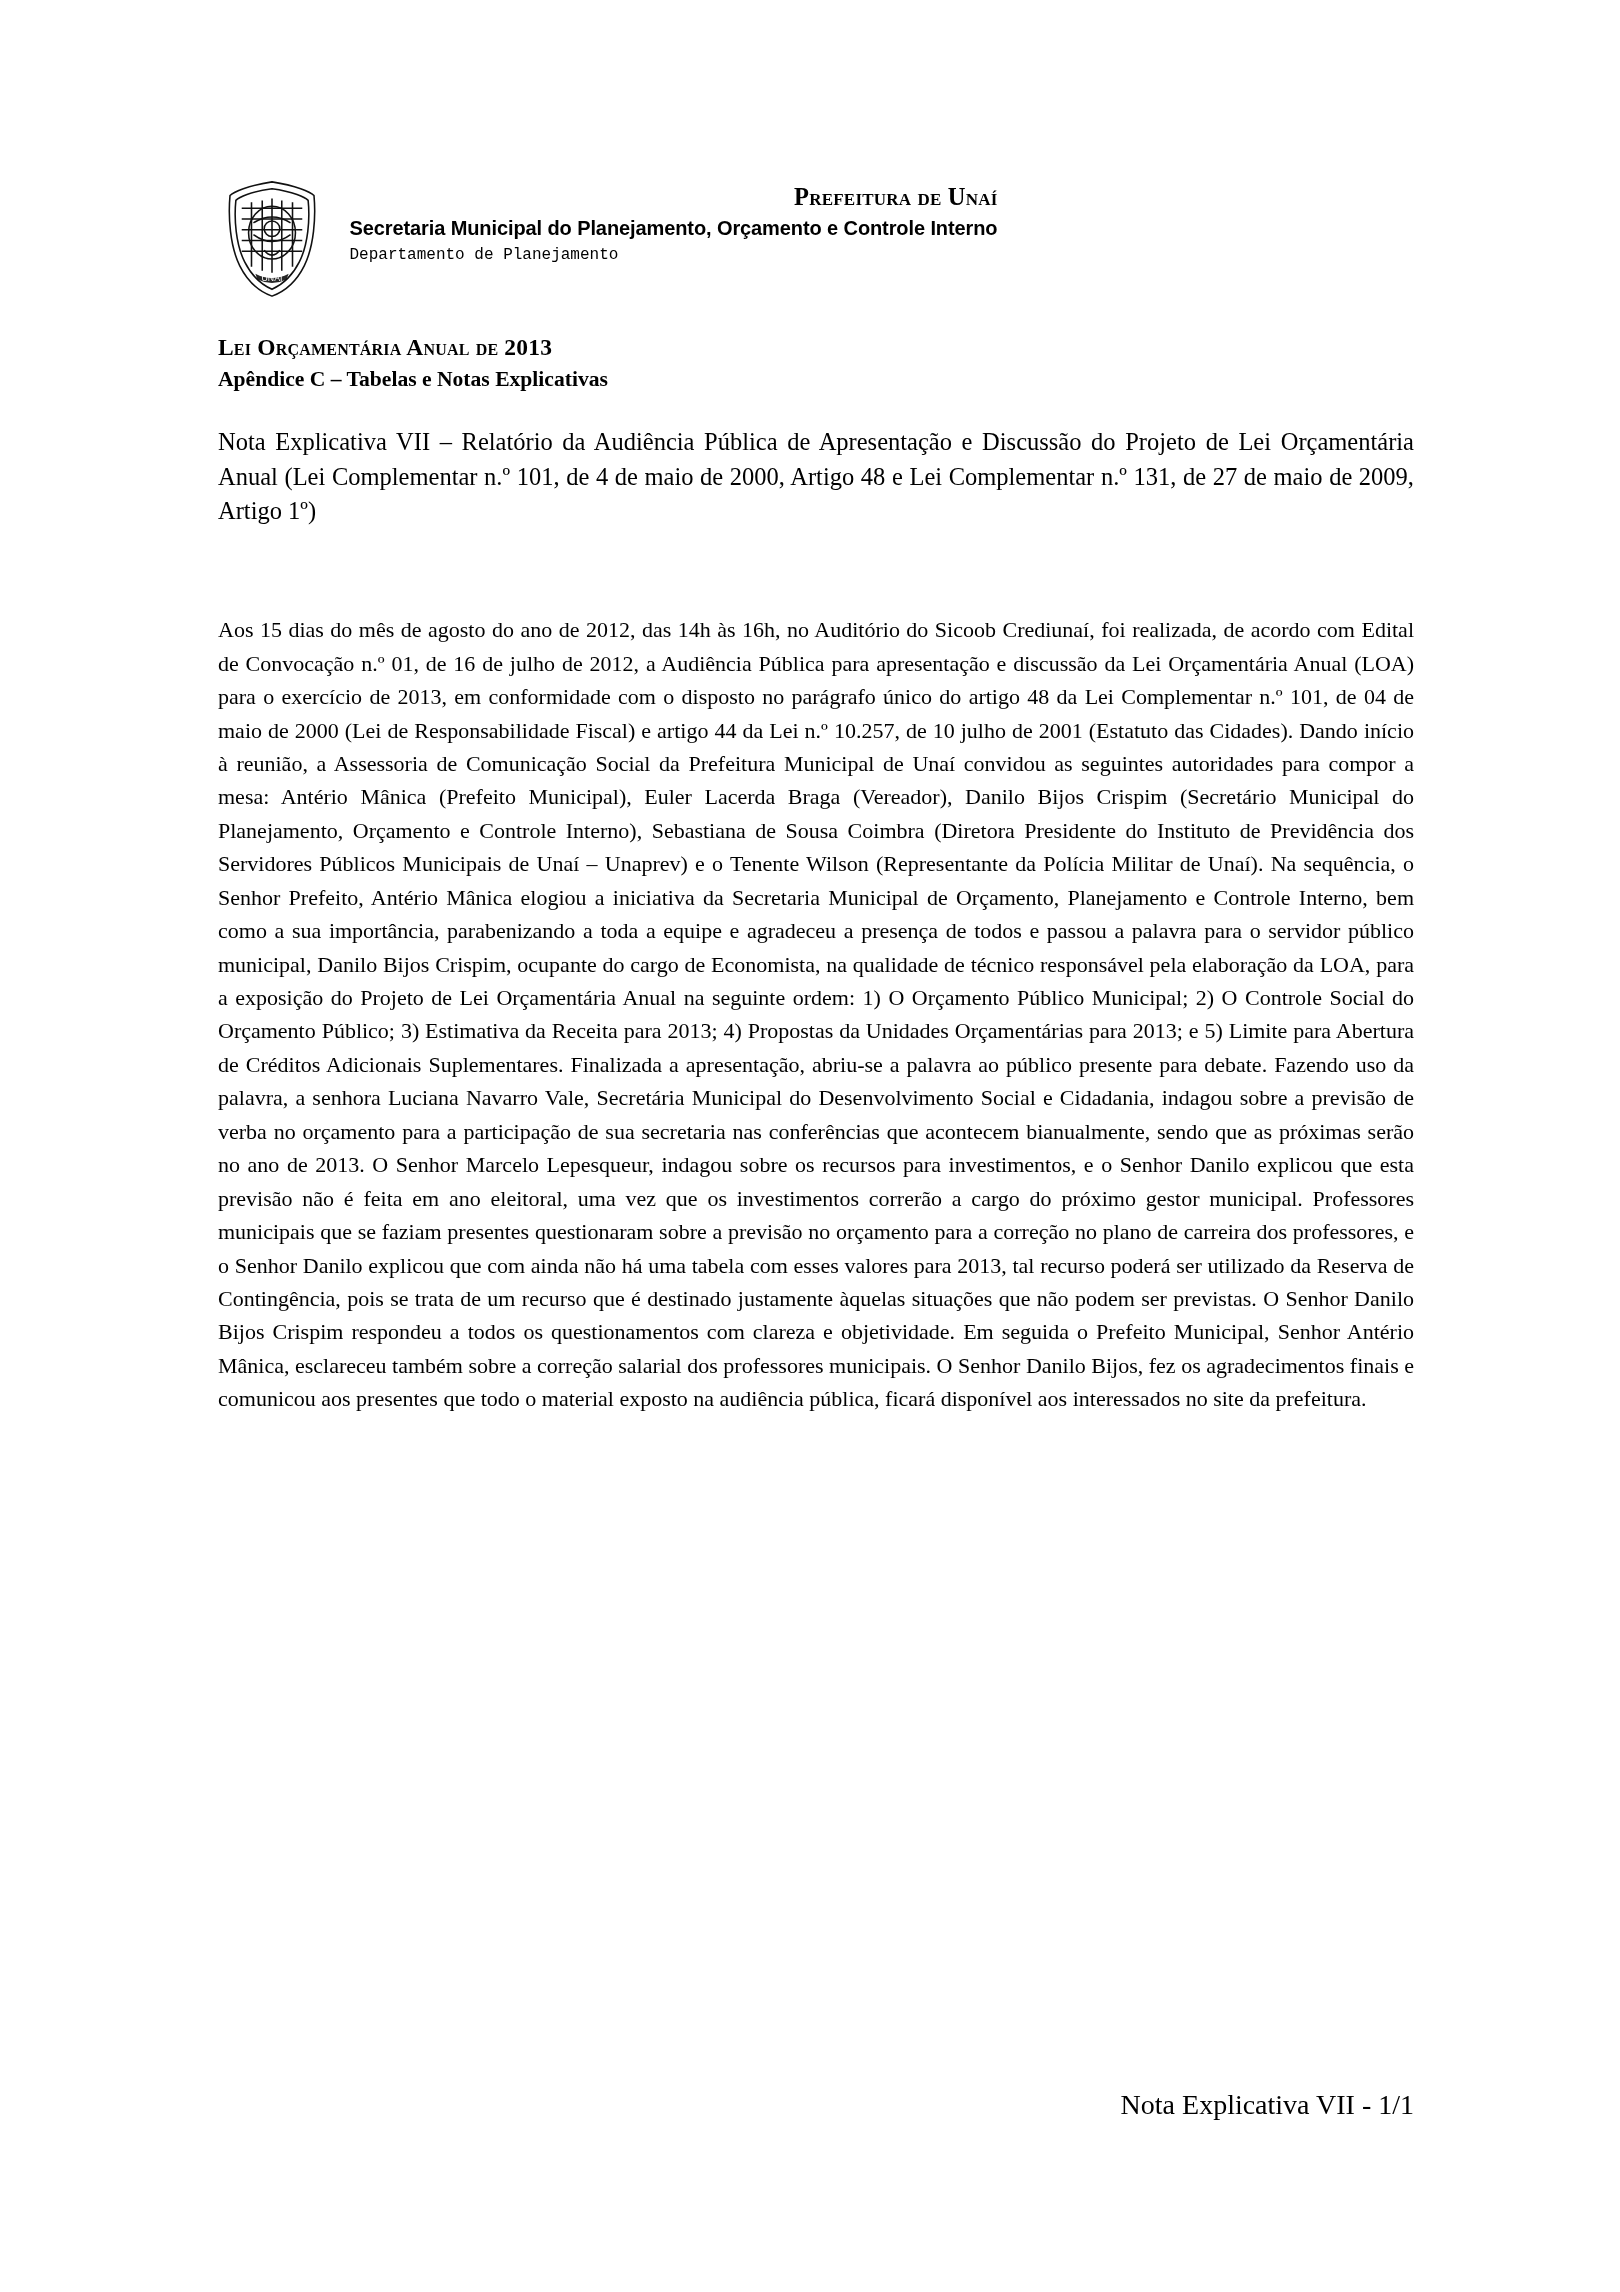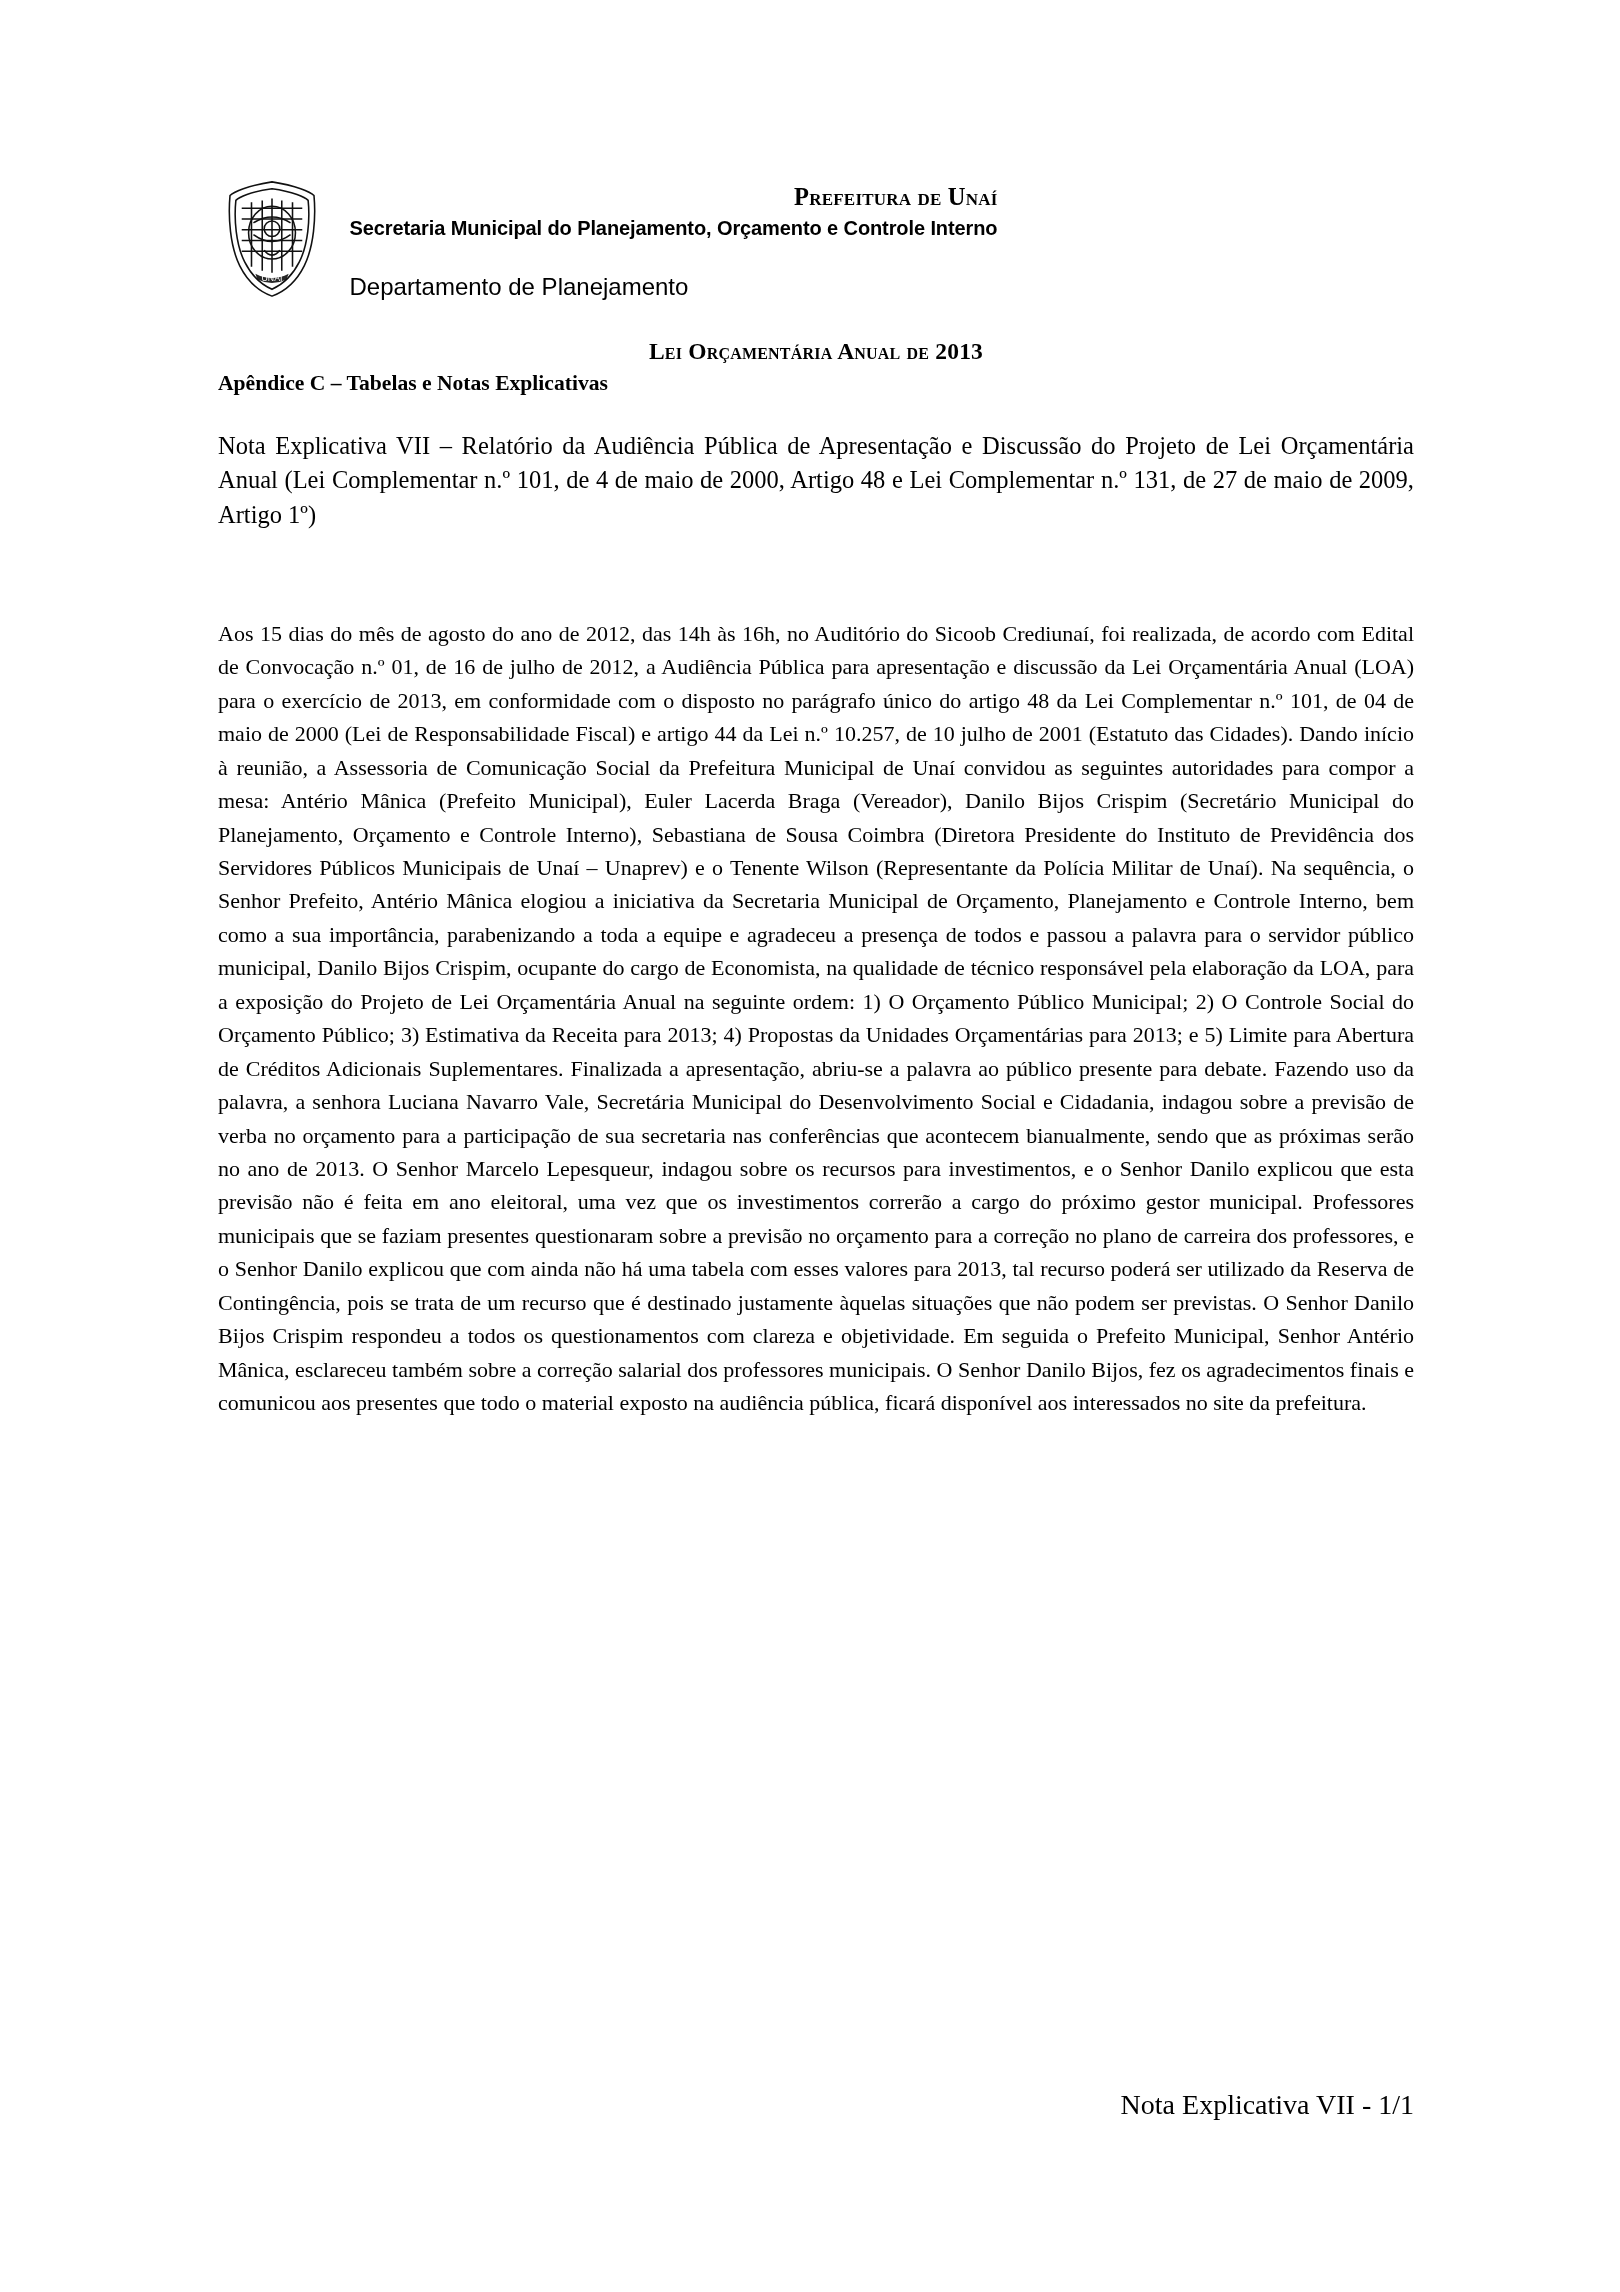--- a/index.html
+++ b/index.html
@@ -48,24 +48,23 @@
     text-align: right;
   }
   .lh-line2 {
     font-family: "Liberation Sans", sans-serif;
     font-weight: bold;
     font-size: 20px;
     line-height: 1.5;
     letter-spacing: -0.1px;
   }
   .lh-line3 {
-    font-family: Liberation Sans, sans-serif;
-    font-size: 24px;
+    font-family: Liberation Mono, monospace;
+    font-size: 16px;
     line-height: 1.5;
-    margin-top: 26px;
   }
   .lh-line4 {
     font-family: "Liberation Serif", serif;
     font-style: italic;
     font-size: 20.6px;
     line-height: 1.5;
   }
 
   
   .doc-title {
@@ -130,21 +129,21 @@
         </g>
       </svg>
     </div>
     <div class="lh-text">
       <div class="lh-line1" style="font-variant: small-caps;">Prefeitura de Unaí</div>
       <div class="lh-line2">Secretaria Municipal do Planejamento, Orçamento e Controle Interno</div>
       <div class="lh-line3">Departamento de Planejamento</div>
     </div>
   </div>
 
-  <div class="doc-title" style="font-variant: small-caps; text-align: center;">Lei Orçamentária Anual de 2013</div>
+  <div class="doc-title" style="font-variant: small-caps;">Lei Orçamentária Anual de 2013</div>
   <div class="doc-subtitle">Apêndice C – Tabelas e Notas Explicativas</div>
 
   <div class="note-heading">Nota Explicativa VII – Relatório da Audiência Pública de Apresentação e Discussão do Projeto de Lei Orçamentária Anual (Lei Complementar n.º 101, de 4 de maio de 2000, Artigo 48 e Lei Complementar n.º 131, de 27 de maio de 2009, Artigo 1º)</div>
 
   <div class="body-text">Aos 15 dias do mês de agosto do ano de 2012, das 14h às 16h, no Auditório do Sicoob Crediunaí, foi realizada, de acordo com Edital de Convocação n.º 01, de 16 de julho de 2012, a Audiência Pública para apresentação e discussão da Lei Orçamentária Anual (LOA) para o exercício de 2013, em conformidade com o disposto no parágrafo único do artigo 48 da Lei Complementar n.º 101, de 04 de maio de 2000 (Lei de Responsabilidade Fiscal) e artigo 44 da Lei n.º 10.257, de 10 julho de 2001 (Estatuto das Cidades). Dando início à reunião, a Assessoria de Comunicação Social da Prefeitura Municipal de Unaí convidou as seguintes autoridades para compor a mesa: Antério Mânica (Prefeito Municipal), Euler Lacerda Braga (Vereador), Danilo Bijos Crispim (Secretário Municipal do Planejamento, Orçamento e Controle Interno), Sebastiana de Sousa Coimbra (Diretora Presidente do Instituto de Previdência dos Servidores Públicos Municipais de Unaí – Unaprev) e o Tenente Wilson (Representante da Polícia Militar de Unaí). Na sequência, o Senhor Prefeito, Antério Mânica elogiou a iniciativa da Secretaria Municipal de Orçamento, Planejamento e Controle Interno, bem como a sua importância, parabenizando a toda a equipe e agradeceu a presença de todos e passou a palavra para o servidor público municipal, Danilo Bijos Crispim, ocupante do cargo de Economista, na qualidade de técnico responsável pela elaboração da LOA, para a exposição do Projeto de Lei Orçamentária Anual na seguinte ordem: 1) O Orçamento Público Municipal; 2) O Controle Social do Orçamento Público; 3) Estimativa da Receita para 2013; 4) Propostas da Unidades Orçamentárias para 2013; e 5) Limite para Abertura de Créditos Adicionais Suplementares. Finalizada a apresentação, abriu-se a palavra ao público presente para debate. Fazendo uso da palavra, a senhora Luciana Navarro Vale, Secretária Municipal do Desenvolvimento Social e Cidadania, indagou sobre a previsão de verba no orçamento para a participação de sua secretaria nas conferências que acontecem bianualmente, sendo que as próximas serão no ano de 2013. O Senhor Marcelo Lepesqueur, indagou sobre os recursos para investimentos, e o Senhor Danilo explicou que esta previsão não é feita em ano eleitoral, uma vez que os investimentos correrão a cargo do próximo gestor municipal. Professores municipais que se faziam presentes questionaram sobre a previsão no orçamento para a correção no plano de carreira dos professores, e o Senhor Danilo explicou que com ainda não há uma tabela com esses valores para 2013, tal recurso poderá ser utilizado da Reserva de Contingência, pois se trata de um recurso que é destinado justamente àquelas situações que não podem ser previstas. O Senhor Danilo Bijos Crispim respondeu a todos os questionamentos com clareza e objetividade. Em seguida o Prefeito Municipal, Senhor Antério Mânica, esclareceu também sobre a correção salarial dos professores municipais. O Senhor Danilo Bijos, fez os agradecimentos finais e comunicou aos presentes que todo o material exposto na audiência pública, ficará disponível aos interessados no site da prefeitura.</div>
 
   <div class="footer">Nota Explicativa VII - 1/1</div>
 </div>
 
 

